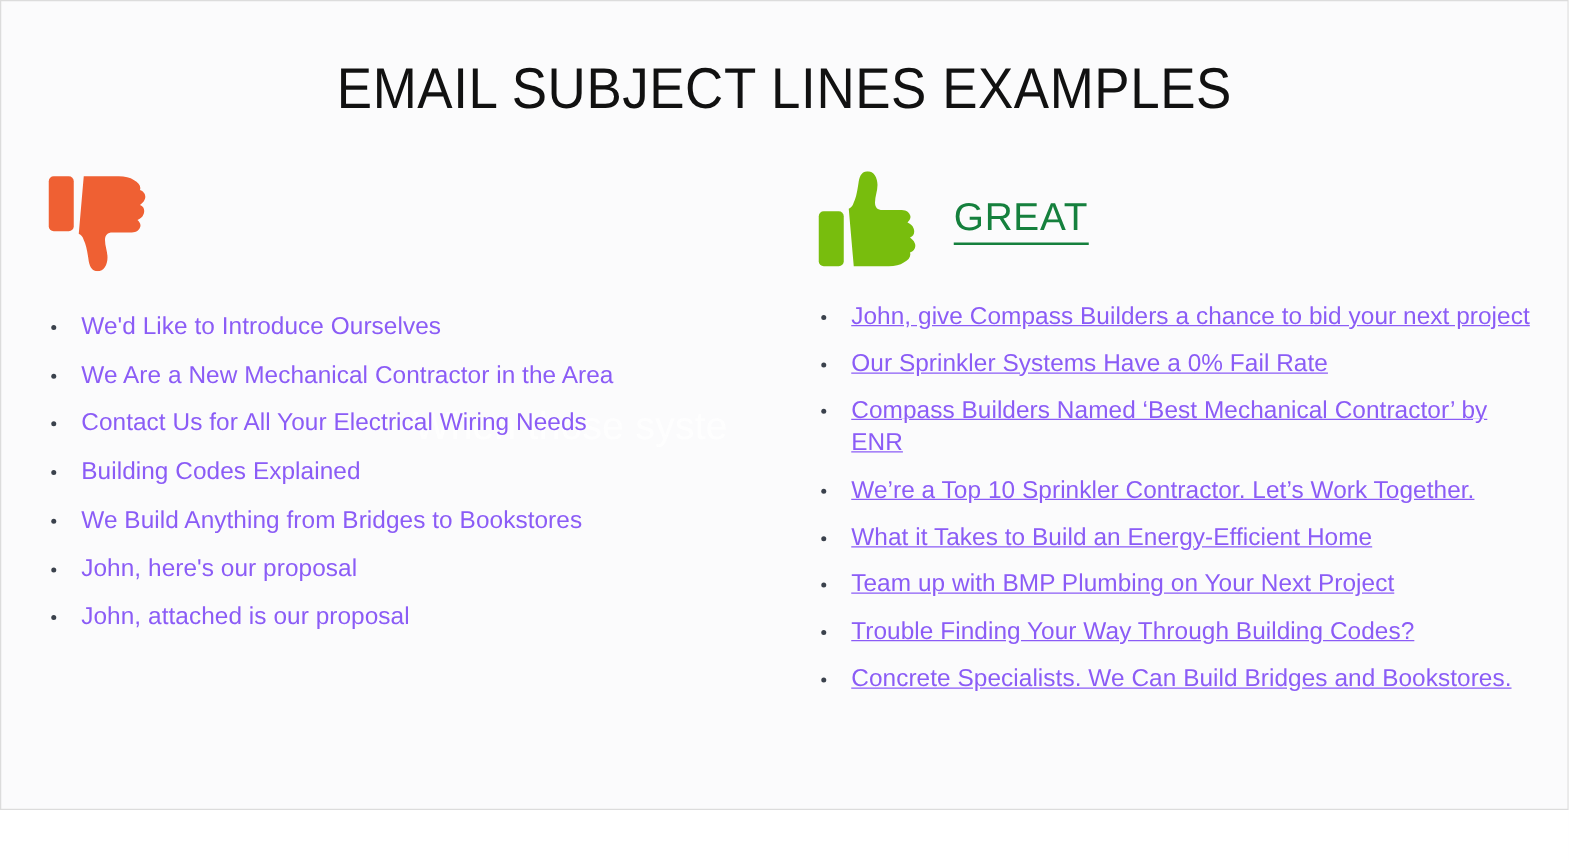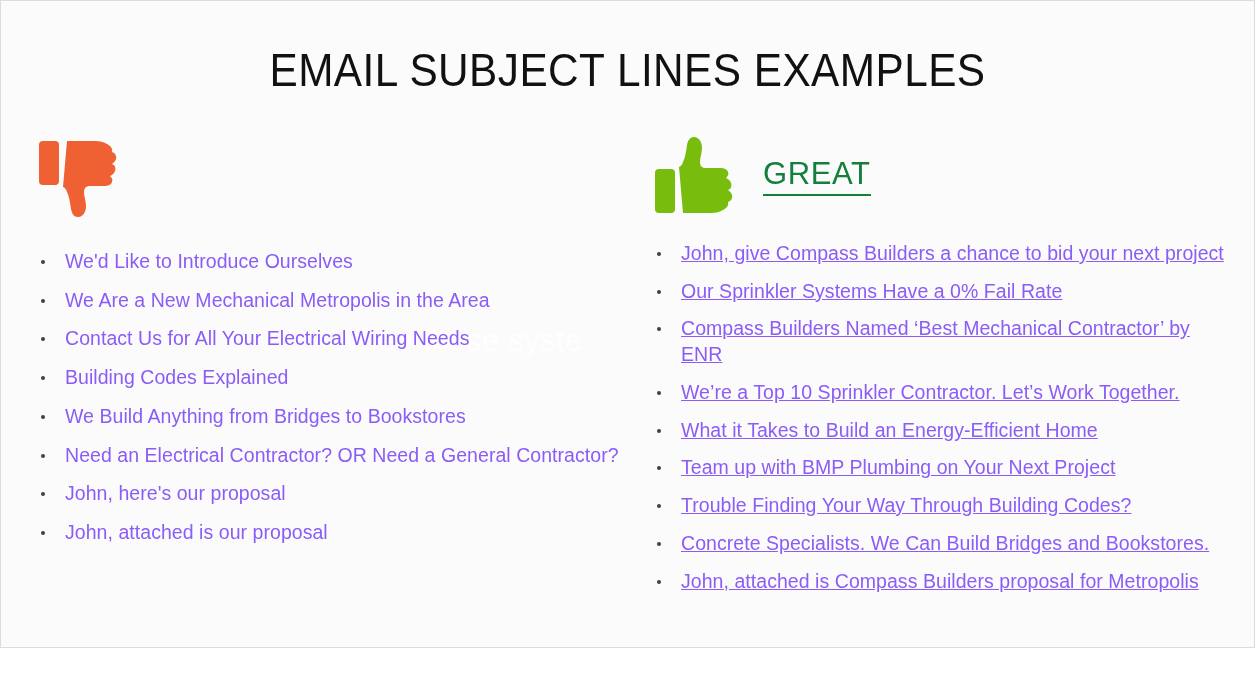--- a/index.html
+++ b/index.html
@@ -149,25 +149,24 @@
                  c-1 -7 -2 -13 -4 -17
                  c-1 -3 -2 -4 -4 -5
                  z"></path>
       </svg>
     </div>
 
     <div class="head-spacer-left"></div>
 
     <ul class="bullets left-list">
       <li>We'd Like to Introduce Ourselves</li>
-      <li>We Are a New Mechanical Metropolis in the Area</li>
+      <li>We Are a New Mechanical Contractor in the Area</li>
       <li>Contact Us for All Your Electrical Wiring Needs</li>
       <li>Building Codes Explained</li>
       <li>We Build Anything from Bridges to Bookstores</li>
-      <li>Need an Electrical Contractor? OR Need a General Contractor?</li>
       <li>John, here's our proposal</li>
       <li>John, attached is our proposal</li>
     </ul>
   </div>
 
   <div class="column right">
 
     <div class="col-head great">
       <svg class="thumb-icon" viewBox="0 0 92 80">
         <g transform="translate(0,80) scale(1,-1)">
@@ -199,17 +198,16 @@
 
     <ul class="bullets right-list">
       <li>John, give Compass Builders a chance to bid your next project</li>
       <li>Our Sprinkler Systems Have a 0% Fail Rate</li>
       <li>Compass Builders Named ‘Best Mechanical Contractor’ by ENR</li>
       <li>We’re a Top 10 Sprinkler Contractor. Let’s Work Together.</li>
       <li>What it Takes to Build an Energy-Efficient Home</li>
       <li>Team up with BMP Plumbing on Your Next Project</li>
       <li>Trouble Finding Your Way Through Building Codes?</li>
       <li>Concrete Specialists. We Can Build Bridges and Bookstores.</li>
-      <li>John, attached is Compass Builders proposal for Metropolis</li>
     </ul>
   </div>
 
 </div>
 
 </body></html>

